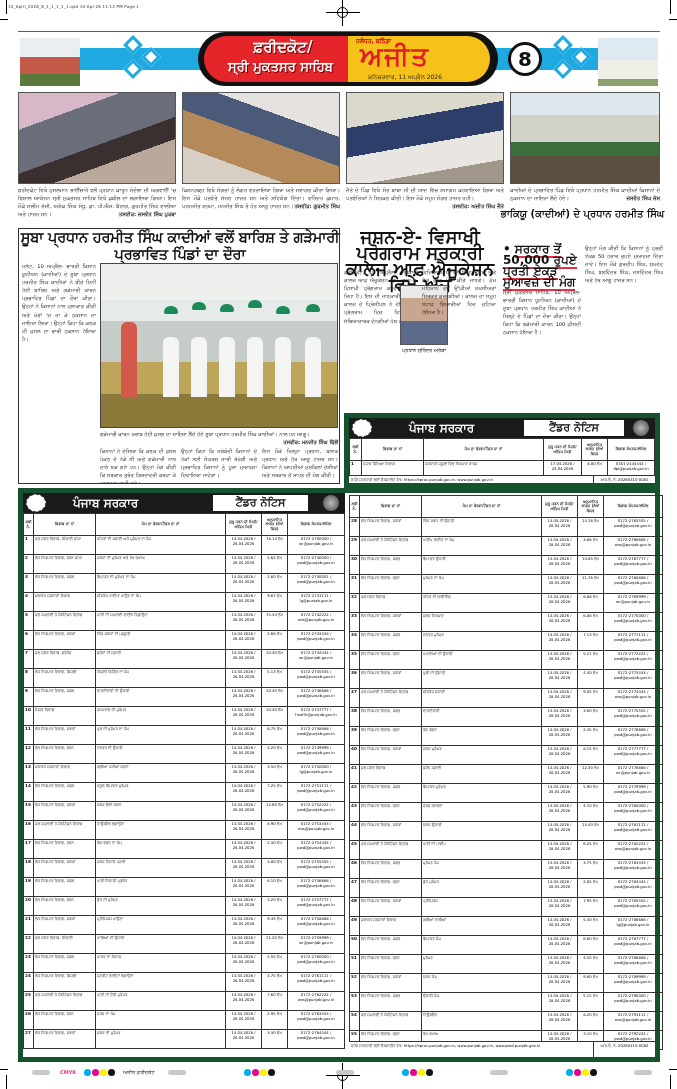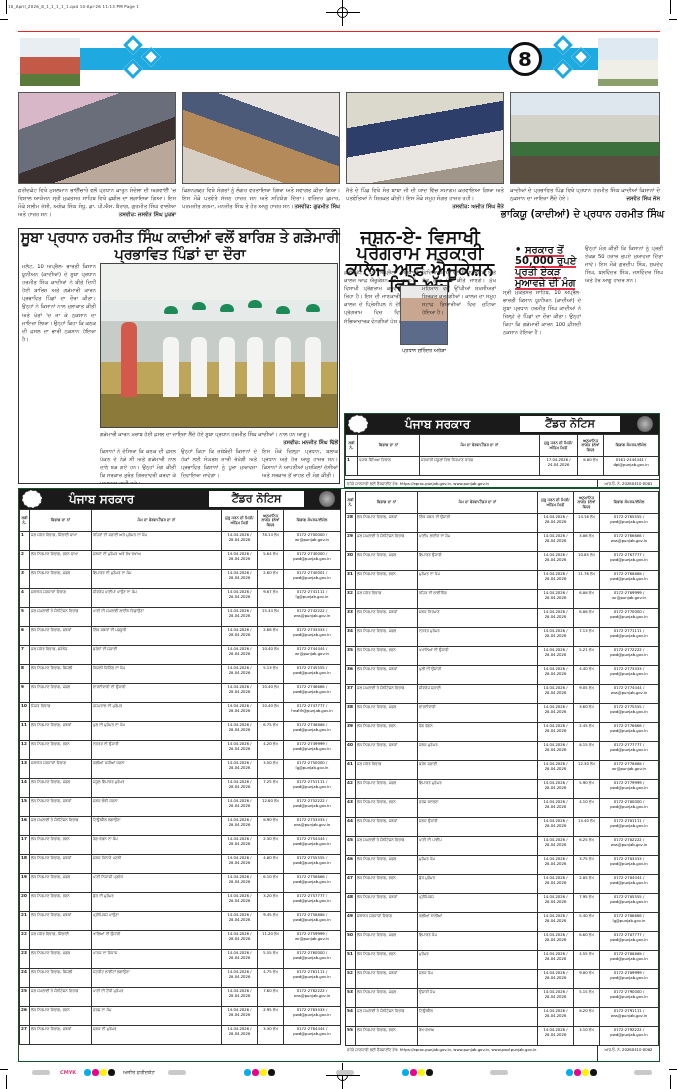--- a/index.html
+++ b/index.html
@@ -42,25 +42,25 @@
   .h1 { position: absolute; left: 20px; top: 229px; width: 320px; font-size: 14.5px; font-weight: bold; text-align: center; letter-spacing: -.2px; }
   .h2 { position: absolute; left: 344px; top: 229px; width: 152px; font-size: 18px; font-weight: bold; text-align: center; line-height: 16px; }
   .h3 { position: absolute; left: 500px; top: 207px; width: 165px; font-size: 10px; font-weight: bold; text-align: center; line-height: 13px; }
   .col-text { position: absolute; font-size: 5.2px; line-height: 8.1px; color: #222; text-align: justify; overflow: hidden; }
   .big-photo { position: absolute; left: 100px; top: 263px; width: 238px; height: 165px; background: linear-gradient(180deg, #eef0ee 0 22%, #e6ebe9 22% 35%, #c6ccc7 35% 60%, #bda55a 60% 80%, #8c7a3a 80%); border: 1px solid #444; }
   .big-photo .person { position: absolute; bottom: 30px; width: 16px; height: 60px; background: #f4f4f2; border-radius: 6px 6px 0 0; }
   .big-photo .turban { position: absolute; width: 14px; height: 8px; background: #1c8a56; border-radius: 7px 7px 2px 2px; }
   .big-caption { position: absolute; left: 100px; top: 430px; width: 238px; font-size: 5.2px; line-height: 8px; }
   .mug { position: absolute; left: 400px; top: 285px; width: 48px; height: 60px; background: linear-gradient(#eaeaea 0 20%, #c9a690 20% 60%, #5d6b8a 60%); border: 1px solid #555; }
   .mug-cap { position: absolute; left: 398px; top: 347px; width: 52px; font-size: 5px; text-align: center; line-height: 7px; }
-  .bullet-box { position: absolute; left: 503px; top: 244px; width: 78px; font-size: 10px; line-height: 11px; font-weight: bold; margin-left: 12px; }
+  .bullet-box { position: absolute; left: 503px; top: 244px; width: 78px; font-size: 12px; line-height: 11px; font-weight: bold; }
   .bullet-box .u { border-bottom: 2px solid #e53048; }
 
   
-  .tender { position: absolute; border: 1px solid #14532d; background: #fff; }
+  .tender { position: absolute; border: 5px solid #14532d; background: #fff; }
   .tender-head { position: absolute; left: 0; right: 0; top: 0; height: 20px; background: #1a1a1a; }
   .tender-head .title { position: absolute; left: 30px; top: 3px; color: #fff; font-weight: bold; font-size: 12px; }
   .tender-head .notice { position: absolute; top: 2px; height: 16px; background: #fff; color: #111; font-weight: bold; font-size: 11px; text-align: center; line-height: 16px; }
   .tender-head .emblem { position: absolute; left: 3px; top: 1px; width: 20px; height: 18px; background: #fff; border-radius: 50%; border: 1px dashed #555; }
   .tender-head .logo { position: absolute; right: 6px; top: 2px; width: 16px; height: 16px; background: radial-gradient(#bbb, #444); border-radius: 50%; }
   table.tt { position: absolute; left: 0; top: 20px; width: 100%; border-collapse: collapse; table-layout: fixed; }
   table.tt th, table.tt td { border: 1px solid #333; font-size: 3.8px; line-height: 4.6px; padding: 1px; vertical-align: top; overflow: hidden; }
   table.tt th { font-weight: bold; text-align: center; height: 22px; vertical-align: middle; }
   table.tt td.sn { text-align: left; font-weight: bold; font-size: 4.2px; }
   table.tt td.c { text-align: center; }
@@ -103,20 +103,29 @@
   <div class="mh-photo-r"></div>
   <div class="mh-diamonds" style="left:100px;">
     <span style="left:8px;top:4px;"></span>
       <span style="left:26px;top:16px;"></span>
       <span style="left:8px;top:28px;"></span>
   </div>
   <div class="mh-diamonds" style="left:530px;">
     <span style="left:8px;top:4px;"></span>
       <span style="left:26px;top:16px;"></span>
       <span style="left:8px;top:28px;"></span>
+  </div>
+  <div class="mh-oval">
+    <div class="mh-red"></div>
+    <div class="mh-yellow"></div>
+    <div class="mh-city1">ਫ਼ਰੀਦਕੋਟ/</div>
+    <div class="mh-city2">ਸ੍ਰੀ ਮੁਕਤਸਰ ਸਾਹਿਬ</div>
+    <div class="mh-edition">ਜਲੰਧਰ, ਬਠਿੰਡਾ</div>
+    <div class="mh-name">ਅਜੀਤ</div>
+    <div class="mh-date">ਸ਼ਨਿਚਰਵਾਰ, 11 ਅਪ੍ਰੈਲ 2026</div>
   </div>
   <div class="mh-page">8</div>
 </div>
 
 <div class="photo p1"></div>
 <div class="photo p2"></div>
 <div class="photo p3"></div>
 <div class="photo p4"></div>
 <div class="caption" style="left:18px;top:186px;width:158px;"><span>ਫ਼ਰੀਦਕੋਟ ਵਿਖੇ ਮੁਸਲਮਾਨ ਭਾਈਚਾਰੇ ਵਲੋਂ ਪ੍ਰਧਾਨ ਕਾਰੂਨ ਸੰਦੋਲਾ ਦੀ ਅਗਵਾਈ 'ਚ ਵਿਸ਼ਾਲ ਆਯੋਜਨ ਸ੍ਰੀ ਮੁਕਤਸਰ ਸਾਹਿਬ ਵਿਖੇ ਛਬੀਲ ਦਾ ਲਗਾਇਆ ਗਿਆ। ਇਸ ਮੌਕੇ ਸਲੀਮ ਜੱਸੀ, ਅਸ਼ੋਕ ਸਿੰਘ ਸੰਧੂ, ਡਾ. ਪੀ.ਐਸ. ਬੈਰਾਗ, ਗੁਰਮੀਤ ਸਿੰਘ ਵਾਲੀਆ ਅਤੇ ਹਾਜ਼ਰ ਸਨ।</span> <span class="credit">ਤਸਵੀਰ: ਜਸਵੰਤ ਸਿੰਘ ਪੁਰਬਾ</span></div>
 <div class="caption" style="left:182px;top:186px;width:158px;"><span>ਕਿਸ਼ਨਗੜ੍ਹ ਵਿਖੇ ਸੰਗਤਾਂ ਨੂੰ ਲੰਗਰ ਵਰਤਾਇਆ ਗਿਆ ਅਤੇ ਸਵਾਗਤ ਕੀਤਾ ਗਿਆ। ਇਸ ਮੌਕੇ ਪਤਵੰਤੇ ਸੱਜਣ ਹਾਜ਼ਰ ਸਨ ਅਤੇ ਸਹਿਯੋਗ ਦਿੱਤਾ। ਵਰਿੰਦਰ ਕੁਮਾਰ, ਪਰਮਜੀਤ ਸ਼ਰਮਾ, ਮਨਜੀਤ ਸਿੰਘ ਤੇ ਹੋਰ ਆਗੂ ਹਾਜ਼ਰ ਸਨ।</span> <span class="credit">ਤਸਵੀਰ: ਗੁਰਮੀਤ ਸਿੰਘ</span></div>

